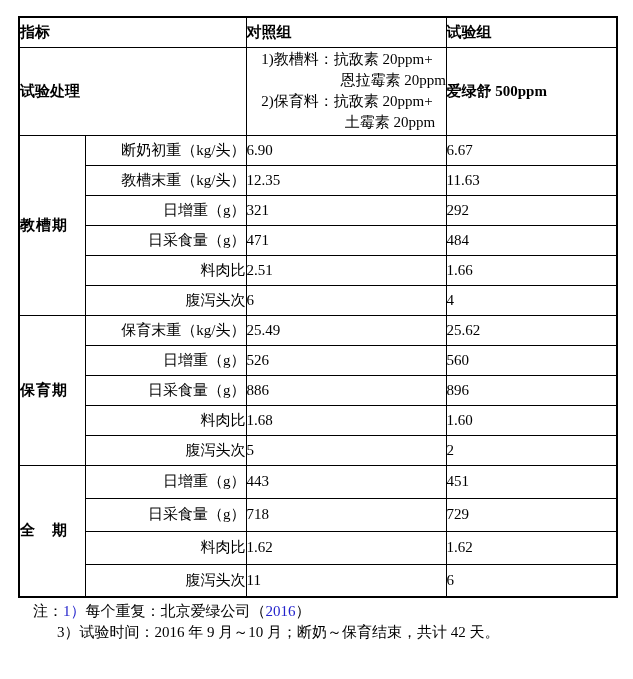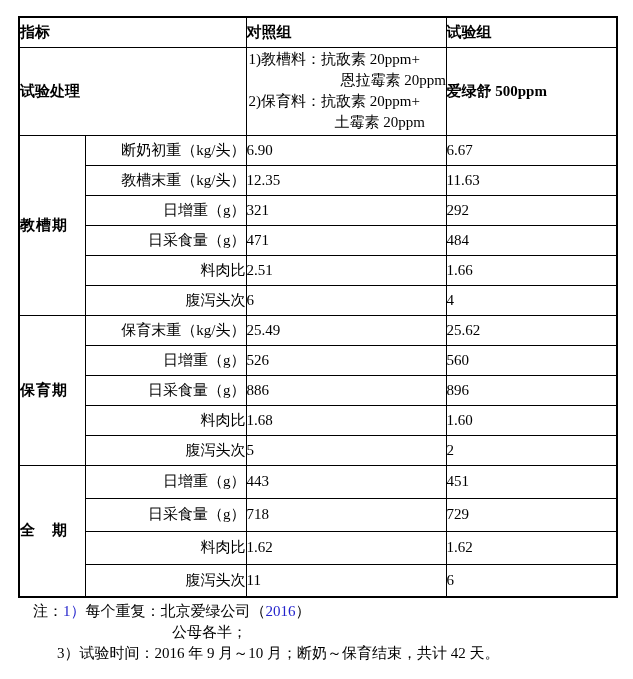--- a/index.html
+++ b/index.html
@@ -30,21 +30,21 @@
   tr.hdr{height:30px;}
   tr.treat{height:88px;}
   tr.r30{height:30px;}
   tr.r33{height:33px;}
   .bold{font-weight:bold;}
   td.metric{
     text-align:right;
     padding-left:12px;
   }
   td.treat-ctrl{
-    text-align:left;
+    text-align:center;
     vertical-align:middle;
     padding:1px 0 1px 2px;
   }
   .treat-line{line-height:21px;white-space:nowrap;}
   .indent1{padding-left:92px;}
   .indent2{padding-left:86px;}
   .period-cell{font-weight:bold;letter-spacing:1px;}
   .notes{
     position:absolute;
     left:33px;top:601px;
@@ -164,19 +164,16 @@
     <td>11</td>
     <td>6</td>
   </tr>
 </tbody>
   </table>
 
 <div class="notes">
   <div class="note-row">
     <span>注：</span><span class="blue">1）</span><span>每个重复：北京爱绿公司（</span><span class="blue">2016</span><span>）</span>
   </div>
-  <div class="note-row note-cont">
-    <span>公母各半；</span>
-  </div>
   <div class="note-row note-indent">
     <span>3）</span><span>试验时间：2016 年 9 月～10 月；断奶～保育结束，共计 42 天。</span>
   </div>
 </div>
 
 </body></html>

